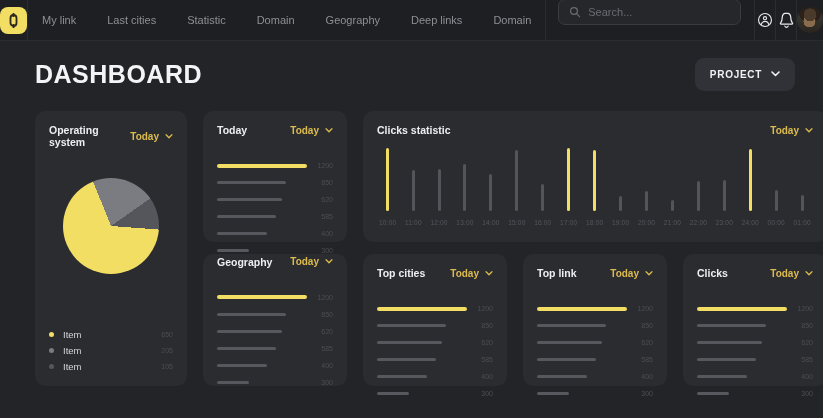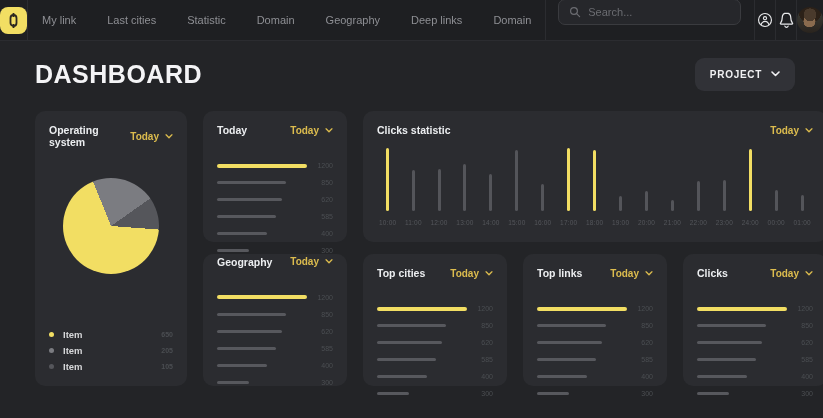--- a/index.html
+++ b/index.html
@@ -71,21 +71,21 @@
   .card-ck   { grid-column:5; grid-row:2; }
   .card-head { display:flex; align-items:center; justify-content:space-between; }
   .card-head h3 { font-size:10.5px; font-weight:700; color:#eceef0; }
   .period {
     background:none; border:none; cursor:pointer; display:flex; align-items:center; gap:6px;
     color:#dcbc4e; font-family:"Liberation Sans", sans-serif; font-size:10px; font-weight:700; padding:0;
   }
   
   .pie { width:96px; height:96px; border-radius:50%; margin:30px auto 0; }
   .legend { margin-top:auto; display:flex; flex-direction:column; gap:5px; padding-bottom:2px; }
-  .lrow { display:flex; align-items:center; height:11px;font-weight:bold; }
+  .lrow { display:flex; align-items:center; height:11px; }
   .ldot { width:5px; height:5px; border-radius:50%; margin-right:9px; }
   .llabel { font-size:9.5px; color:#d6d7d9; }
   .lval { margin-left:auto; font-size:7px; color:#4b4e52; }
   
   .hbars { margin-top:26px; display:flex; flex-direction:column; gap:10px; }
   .hrow { display:flex; align-items:center; }
   .htrack { flex:1; }
   .hbar { height:3px; border-radius:2px; background:#57585d; }
   .hbar.hl { height:4px; background:#f2de63; }
   .hval { width:26px; text-align:right; font-size:7px; color:#4b4e52; }
@@ -461,21 +461,21 @@
             <div class="htrack">
               <div class="hbar" style="width:35%"></div>
             </div>
             <span class="hval">300</span>
           </div>
         </div>
     </section>
 
     <section class="card card-tl">
       <div class="card-head">
-        <h3>Top links</h3>
+        <h3>Top link</h3>
         <button class="period">
           <span>Today</span>
           <svg width="8" height="5" viewBox="0 0 9 6" fill="none">
               <path d="M1 1 L4.5 4.5 L8 1" stroke="#dcbc4e" stroke-width="1.6" stroke-linecap="round" stroke-linejoin="round"></path>
             </svg>
         </button>
       </div>
       <div class="hbars">
           <div class="hrow">
             <div class="htrack">

